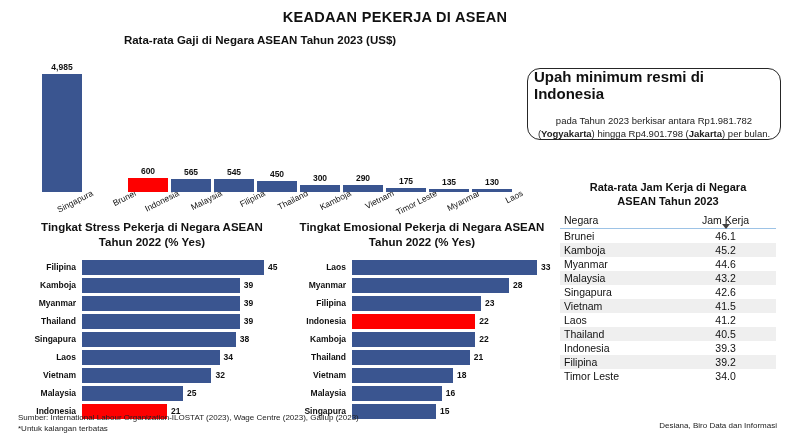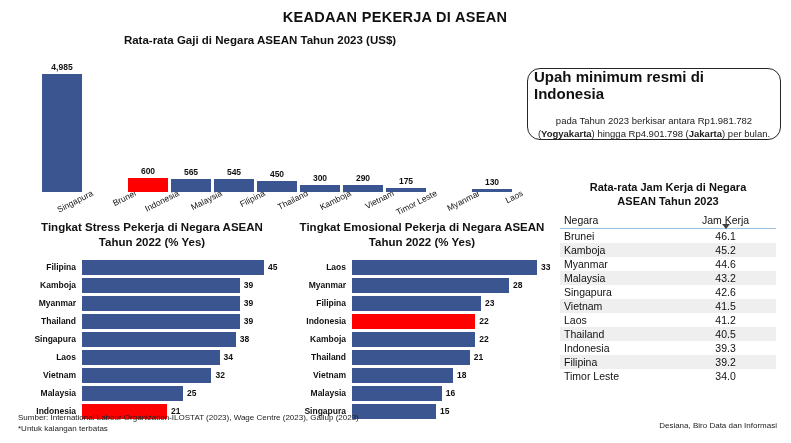--- a/index.html
+++ b/index.html
@@ -162,20 +162,24 @@
       <div class="col-group" style="left: 343px; width: 40px; height: 118px;">
         <div class="col-bar" style="height: 6.86459px;"></div>
         <div class="col-val" style="bottom: 8.86459px;">290</div>
       </div>
       <div class="col-label" style="left: 337px; width: 54px;">Vietnam</div>
       <div class="col-group" style="left: 386px; width: 40px; height: 118px;">
         <div class="col-bar" style="height: 4.14243px;"></div>
         <div class="col-val" style="bottom: 6.14243px;">175</div>
       </div>
       <div class="col-label" style="left: 380px; width: 54px;">Timor Leste</div>
+      <div class="col-group" style="left: 429px; width: 40px; height: 118px;">
+        <div class="col-bar" style="height: 3.19559px;"></div>
+        <div class="col-val" style="bottom: 5.19559px;">135</div>
+      </div>
       <div class="col-label" style="left: 423px; width: 54px;">Myanmar</div>
       <div class="col-group" style="left: 472px; width: 40px; height: 118px;">
         <div class="col-bar" style="height: 3.07723px;"></div>
         <div class="col-val" style="bottom: 5.07723px;">130</div>
       </div>
       <div class="col-label" style="left: 466px; width: 54px;">Laos</div>
     </div>
 
   <div class="callout">
     <div class="callout-head">Upah minimum resmi di Indonesia</div>

